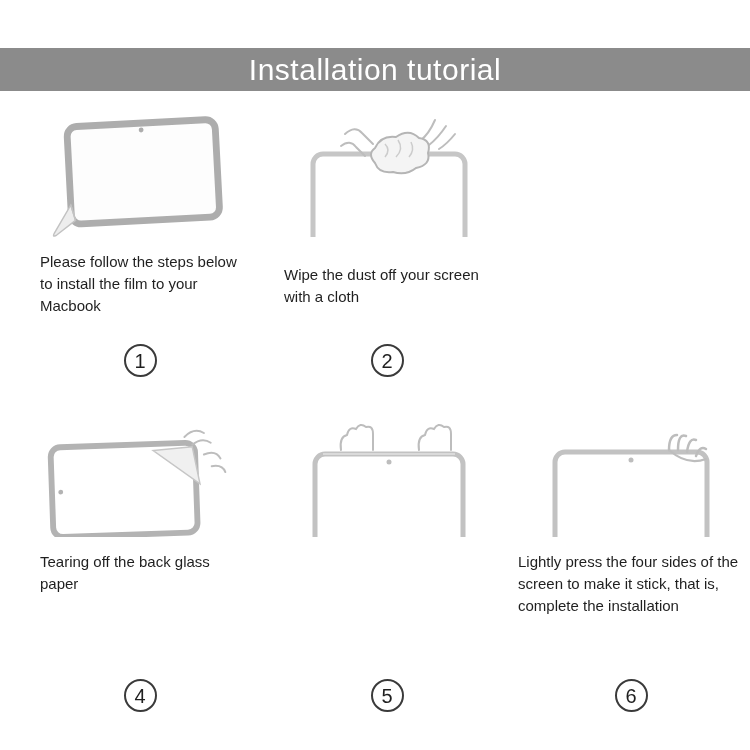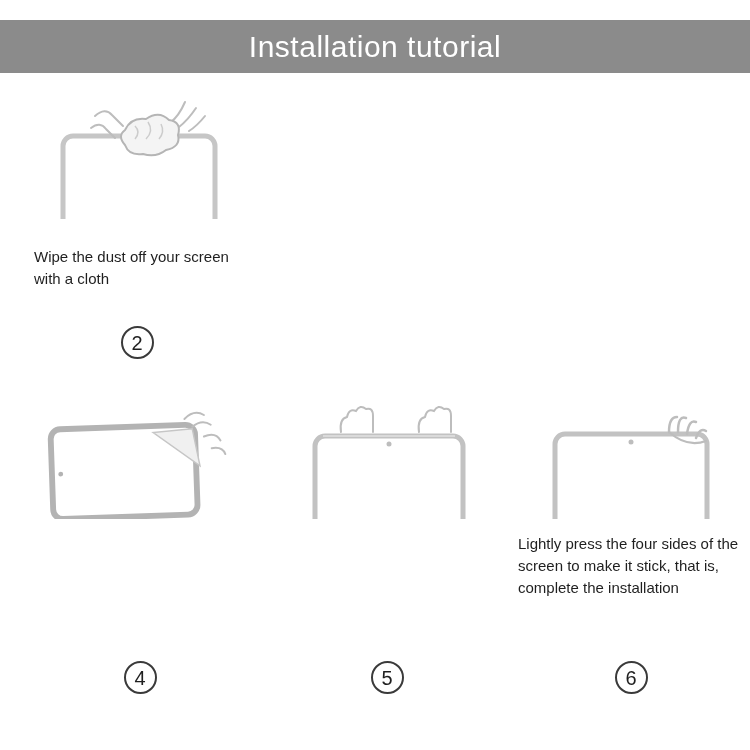--- a/index.html
+++ b/index.html
@@ -10,22 +10,22 @@
     font-family: "Liberation Sans", sans-serif;
   }
   .page {
     width: 750px;
     height: 750px;
     background: #ffffff;
     overflow: hidden;
     position: relative;
   }
   .header {
-    margin-top: 20px;
-    height: 53px;
+    margin-top: 48px;
+    height: 43px;
     background: #8b8b8b;
     display: flex;
     align-items: center;
     justify-content: center;
   }
   .header-title {
     color: #ffffff;
     font-size: 30px;
     letter-spacing: 0.5px;
     font-weight: 400;
@@ -78,20 +78,36 @@
 <body>
 
 <div class="page">
 
   <div class="header">
     <div class="header-title">Installation tutorial</div>
   </div>
 
   <div class="grid row-1">
 
+    <div class="cell col-1">
+      <div class="illustration">
+        <svg width="205" height="125" viewBox="0 0 205 125">
+          <g transform="rotate(-3 102 62)">
+            <rect x="30" y="10" width="152" height="100" rx="10" fill="#fdfdfd" stroke="#adadad" stroke-width="7"></rect>
+            <circle cx="106" cy="17" r="2.5" fill="#adadad"></circle>
+            <path d="M34 106 L14 120 Q8 123 13 116 L30 90 Z" fill="#ededed" stroke="#c2c2c2" stroke-width="1.5"></path>
+            <path d="M30 90 L34 106" stroke="#c2c2c2" stroke-width="1.5"></path>
+          </g>
+        </svg>
+      </div>
+      <p class="caption">Please follow the steps below to install the film to your Macbook</p>
+      <div class="badge">
+        <span>1</span>
+      </div>
+    </div>
 
     <div class="cell col-2">
       <div class="illustration">
         <svg width="205" height="125" viewBox="0 0 205 125">
           <rect x="28" y="42" width="152" height="110" rx="10" fill="#ffffff" stroke="#c6c6c6" stroke-width="5"></rect>
           <circle cx="104" cy="50" r="2.5" fill="#bfbfbf"></circle>
           <path d="M60 22 q10 -9 17 -1 l11 11 M56 34 q9 -7 15 1 l9 9" stroke="#bdbdbd" stroke-width="2" fill="none" stroke-linecap="round"></path>
           <path d="M150 8 q-6 14 -15 21 M161 14 q-8 12 -17 19 M170 22 q-8 10 -16 15" stroke="#bdbdbd" stroke-width="2" fill="none" stroke-linecap="round"></path>
           <path d="M90 36 q6 -13 21 -11 q13 -9 23 1 q13 2 9 15 q3 12 -12 15 q-10 8 -23 4 q-14 2 -18 -9 q-8 -9 0 -15 z" fill="#f4f4f4" stroke="#b5b5b5" stroke-width="2"></path>
           <path d="M100 32 q6 6 0 13 M113 28 q6 9 -2 17 M126 30 q4 8 -2 15" stroke="#cccccc" stroke-width="1.5" fill="none"></path>
@@ -112,20 +128,21 @@
       <div class="illustration">
         <svg width="205" height="125" viewBox="0 0 205 125">
           <g transform="rotate(-2 95 72)">
             <rect x="12" y="32" width="148" height="92" rx="10" fill="#ffffff" stroke="#b3b3b3" stroke-width="6"></rect>
             <circle cx="21" cy="78" r="2.5" fill="#b3b3b3"></circle>
           </g>
           <path d="M156 34 L116 38 L164 72 Z" fill="#f0f0f0" stroke="#c6c6c6" stroke-width="1.5"></path>
           <path d="M148 24 q10 -10 20 -4 M156 32 q10 -8 19 -2 M168 42 q12 -5 17 4 M176 54 q11 -2 14 6" stroke="#bdbdbd" stroke-width="2" fill="none" stroke-linecap="round"></path>
         </svg>
       </div>
+      <p class="caption">Tearing off the back glass paper</p>
       <div class="badge">
         <span>4</span>
       </div>
     </div>
 
     <div class="cell col-2">
       <div class="illustration">
         <svg width="205" height="125" viewBox="0 0 205 125">
           <rect x="30" y="42" width="148" height="110" rx="10" fill="#ffffff" stroke="#c2c2c2" stroke-width="5"></rect>
           <circle cx="104" cy="50" r="2.5" fill="#bdbdbd"></circle>

